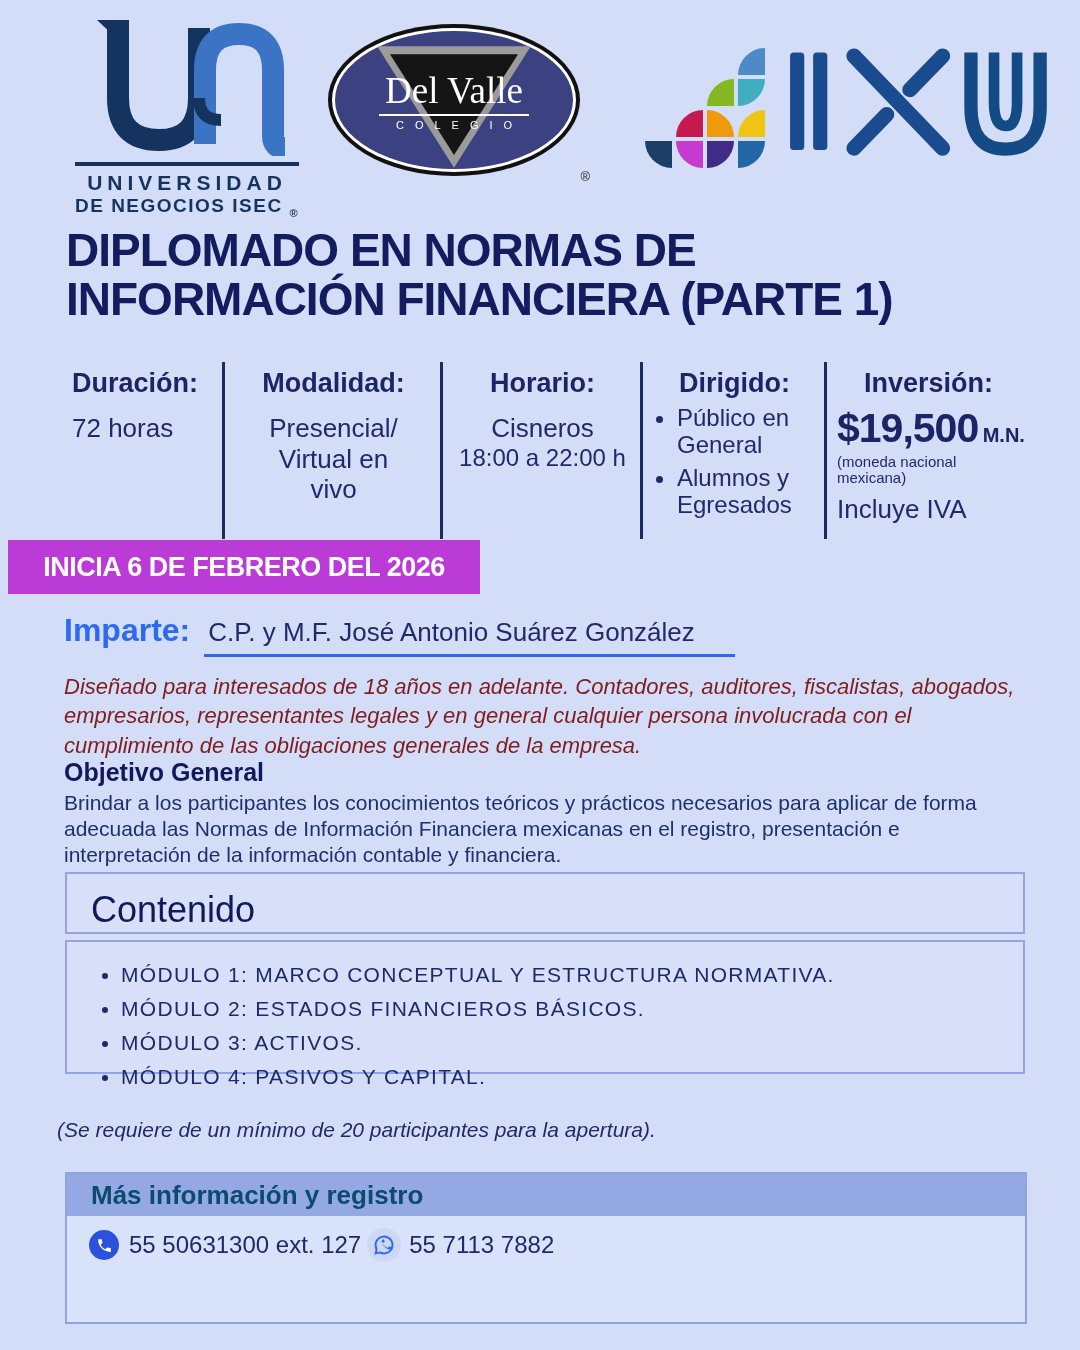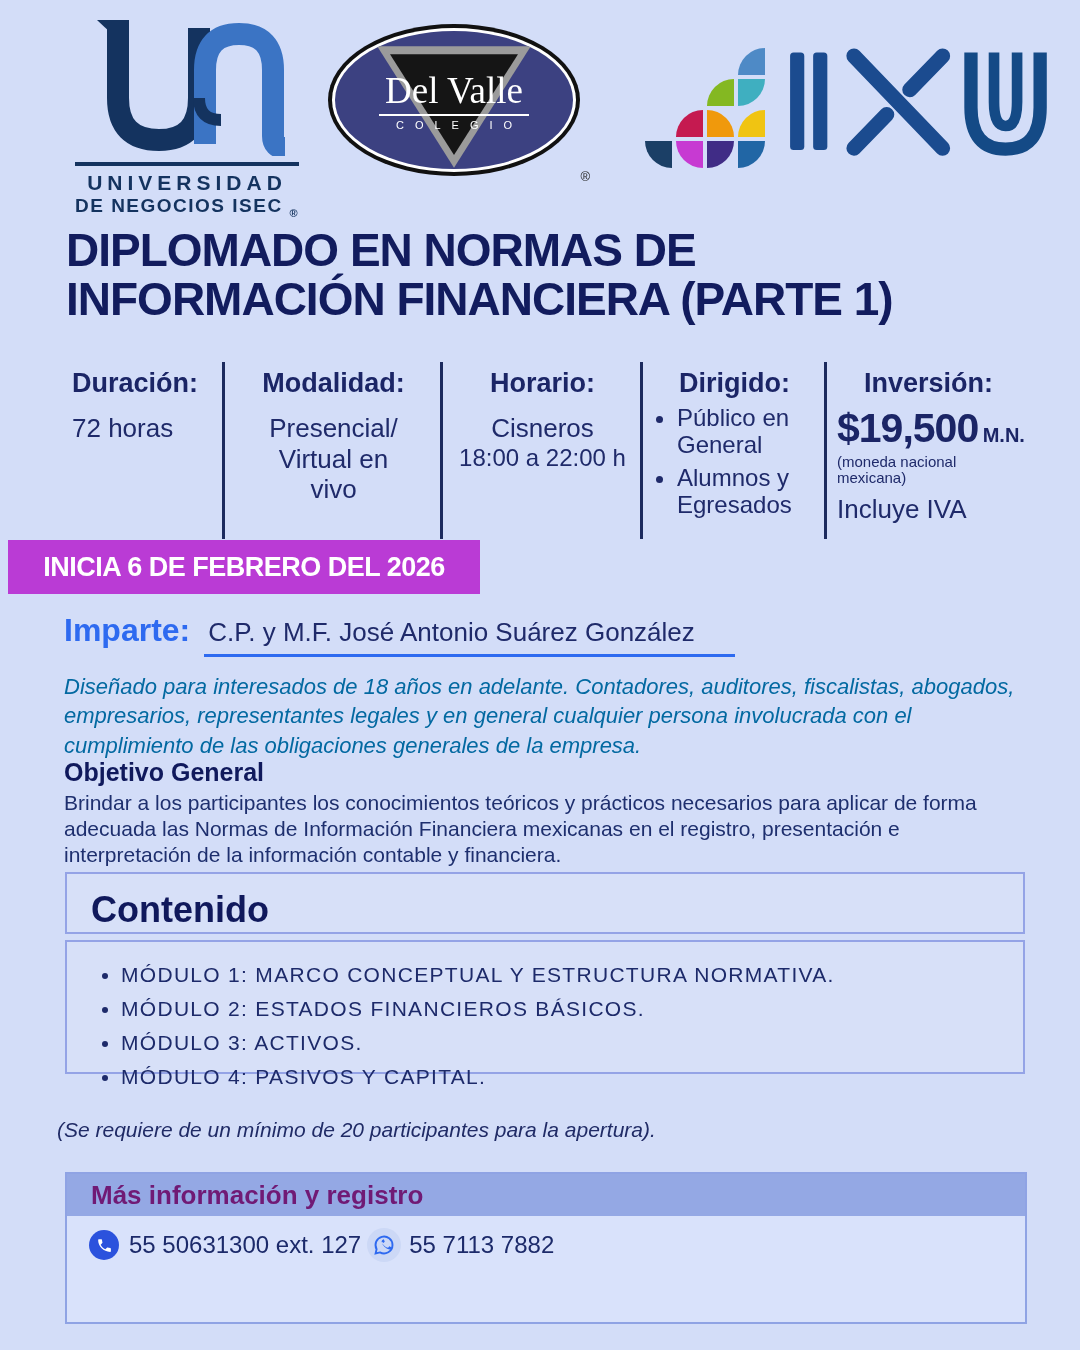--- a/index.html
+++ b/index.html
@@ -54,38 +54,38 @@
 
   
   .banner { position:absolute; left:8px; top:540px; width:472px; height:54px; background:#ba3bd5; color:#fff; font-size:27px; font-weight:bold; display:flex; align-items:center; justify-content:center; letter-spacing:-0.5px; }
 
   
   .imparte { position:absolute; left:64px; top:612px; display:flex; align-items:baseline; }
   .imparte-label { color:#2e6af0; font-size:32px; font-weight:800; margin-right:14px; }
   .imparte-name { color:#1f2a6a; font-size:26px; border-bottom:3px solid #2e6af0; padding:0 40px 6px 4px; }
 
   
-  .audience { position:absolute; left:64px; top:672px; width:975px; font-style:italic; font-size:22px; line-height:1.33; color:#0369a1; }
+  .audience { position:absolute; left:64px; top:672px; width:975px; font-style:italic; font-size:22px; line-height:1.33; color:#7f1d1d; }
   .objetivo-h { position:absolute; left:64px; top:758px; font-size:25px; font-weight:800; color:#10195c; }
   .objetivo-p { position:absolute; left:64px; top:790px; width:965px; font-size:21px; line-height:1.23; color:#1e2f6e; }
 
   
   .contenido-header { position:absolute; left:65px; top:872px; width:960px; height:62px; border:2px solid #94a3e6; background:rgba(255,255,255,0.10); display:flex; align-items:center; padding-left:24px; }
-  .contenido-title { font-size:36px; font-weight:700; color:#10195c;margin-top:14px; }
+  .contenido-title { font-size:36px; font-weight:400; color:#10195c;margin-top:14px; }
   .contenido-list { position:absolute; left:65px; top:940px; width:960px; height:134px; border:2px solid #94a3e6; background:rgba(255,255,255,0.10); padding:16px 10px 0 34px; }
   .contenido-list ul { list-style:disc; padding-left:20px; }
   .contenido-list li { font-size:21px; letter-spacing:1.3px; color:#1d2a6a; line-height:34px; }
 
   
   .note { position:absolute; left:57px; top:1118px; font-style:italic; font-size:21px; color:#202b66; }
 
   
   .footer-box { position:absolute; left:65px; top:1172px; width:962px; height:152px; border:2px solid #8fa3e4; background:#d9e2fb; }
   .footer-bar { height:42px; background:#94a8e4; display:flex; align-items:center; padding-left:24px; }
-  .footer-bar-title { font-size:26px; font-weight:800; color:#701a75; }
+  .footer-bar-title { font-size:26px; font-weight:800; color:#0c4a6e; }
   .footer-contact { margin:13px 0 0 24px; font-size:24px; font-weight:bold; color:#2e6af0; }
   .footer-phones { margin:12px 0 0 22px; display:flex; align-items:center; font-size:24px; color:#1c2a6a; }
   .phone-badge { width:30px; height:30px; border-radius:50%; background:#2b52dd; display:flex; align-items:center; justify-content:center; margin-right:10px; }
   .wa-badge { width:34px; height:34px; border-radius:50%; background:#ccd8f6; display:flex; align-items:center; justify-content:center; margin:0 8px 0 6px; }
 </style>
 </head>
 <body>
 
 <div class="page">
 

